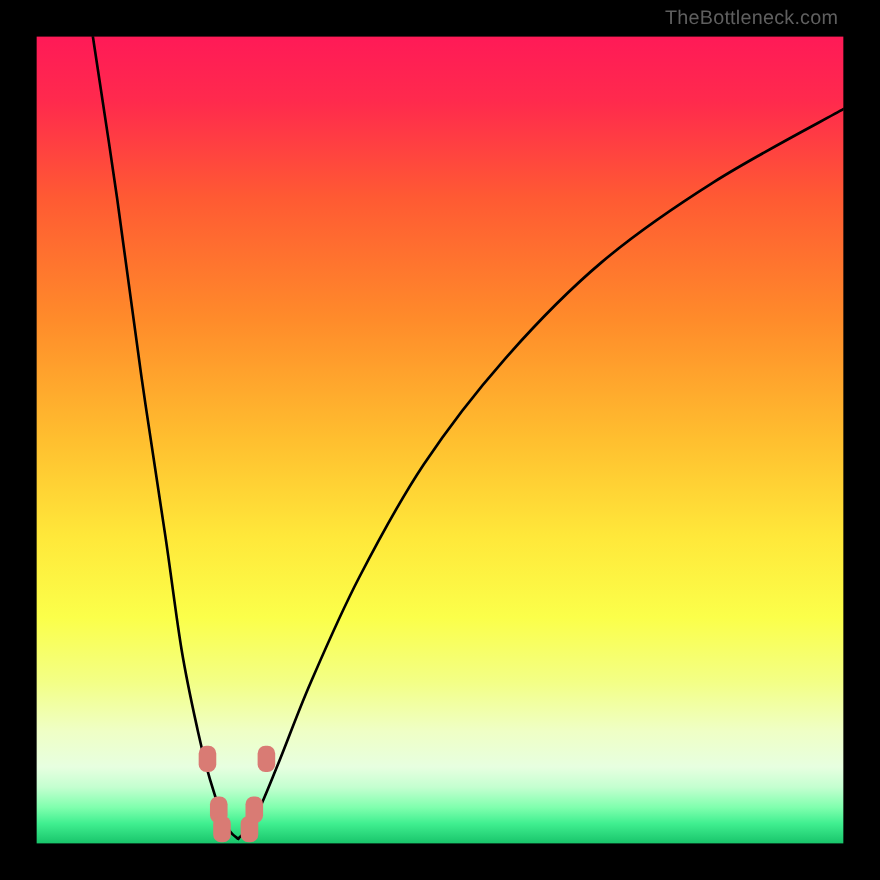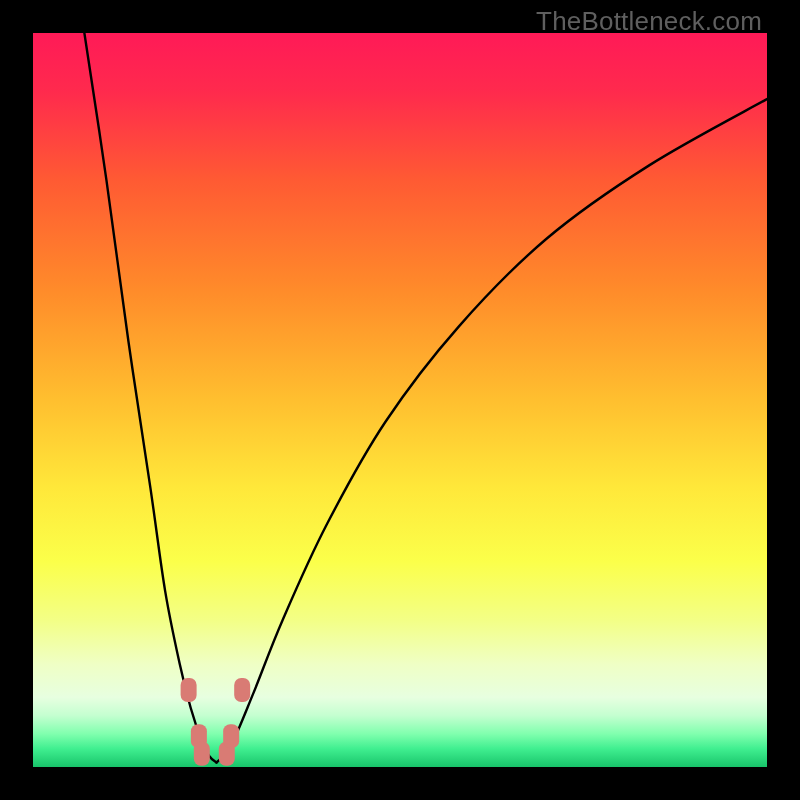--- a/index.html
+++ b/index.html
@@ -24,21 +24,21 @@
     left: 0;
     top: 0;
     width: 734px;
     height: 734px;
   }
   .watermark {
     position: absolute;
     top: 6px;
     right: 38px;
     color: #5f5f5f;
-    font-size: 26px;
+    font-size: 18px;
     font-weight: 500;
     letter-spacing: 0.2px;
   }
   svg.curve {
     position: absolute;
     left: 0;
     top: 0;
     width: 734px;
     height: 734px;
     overflow: visible;

